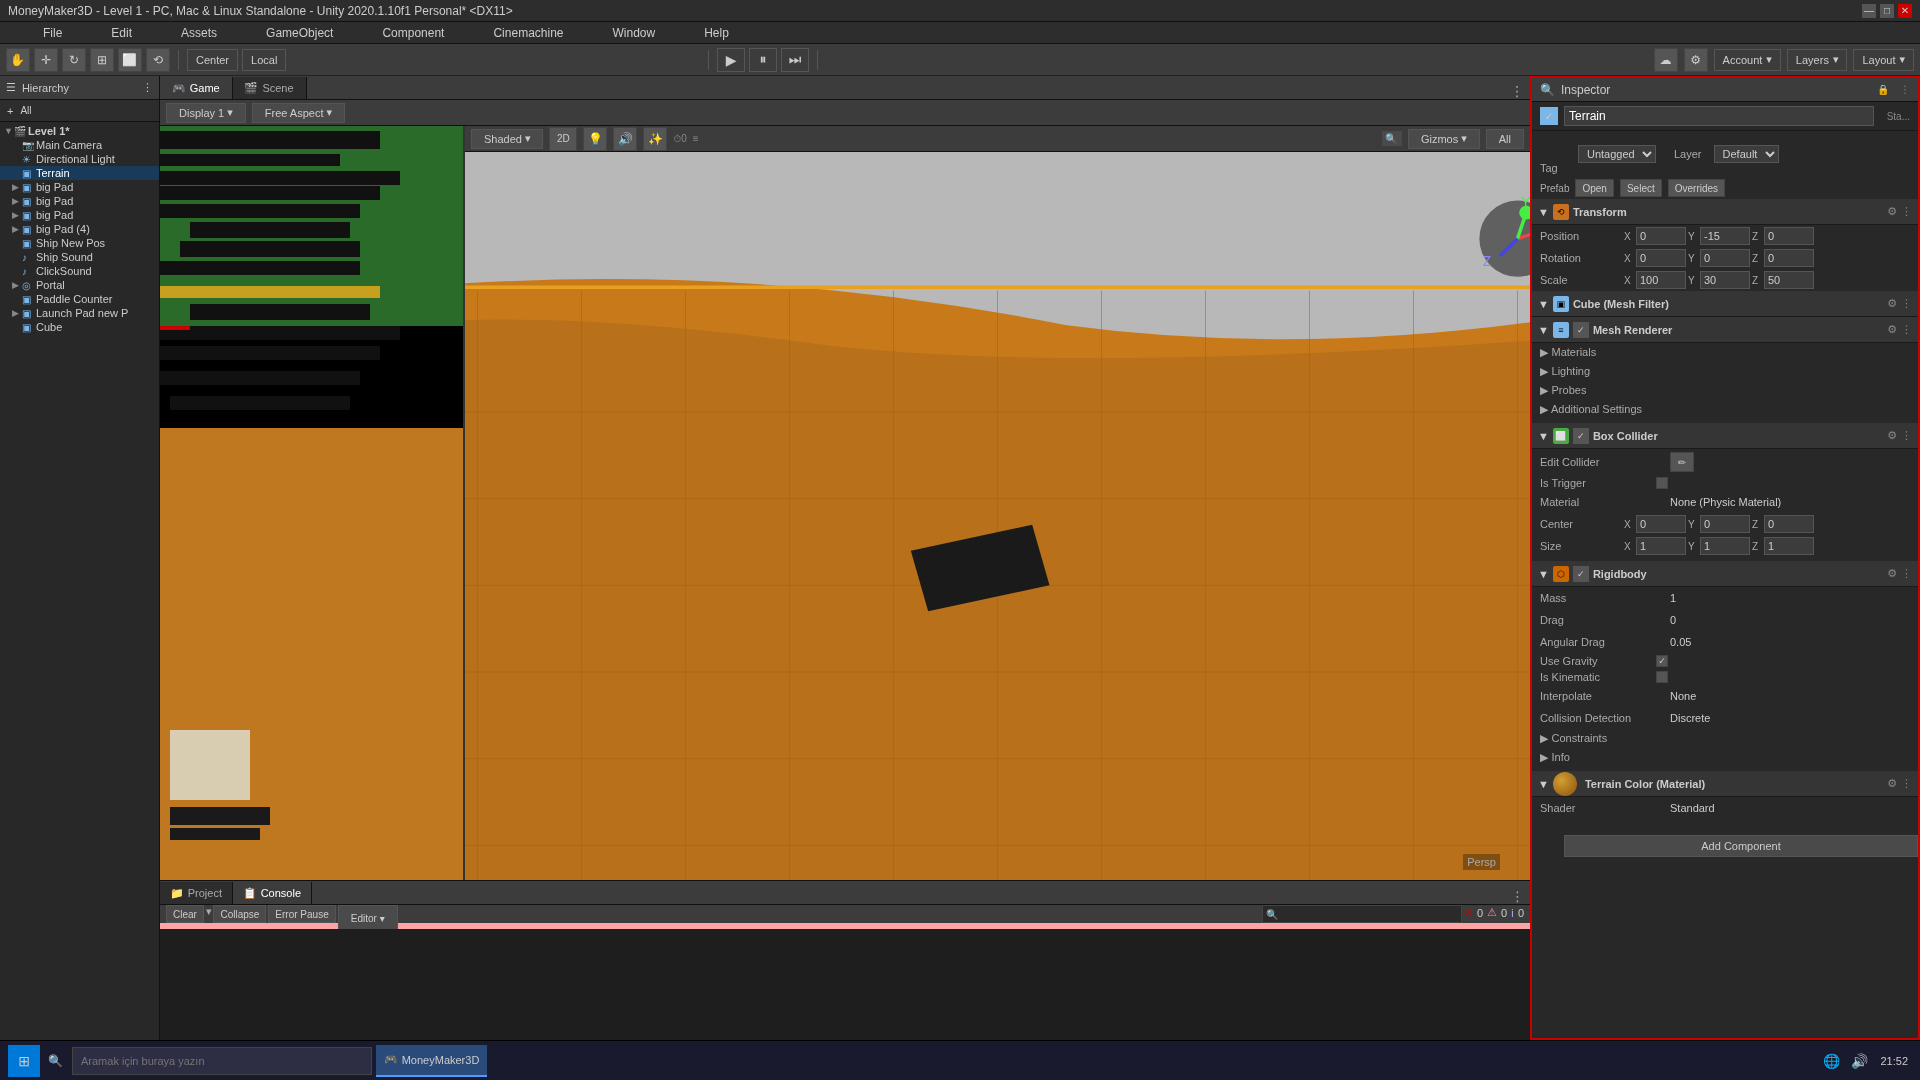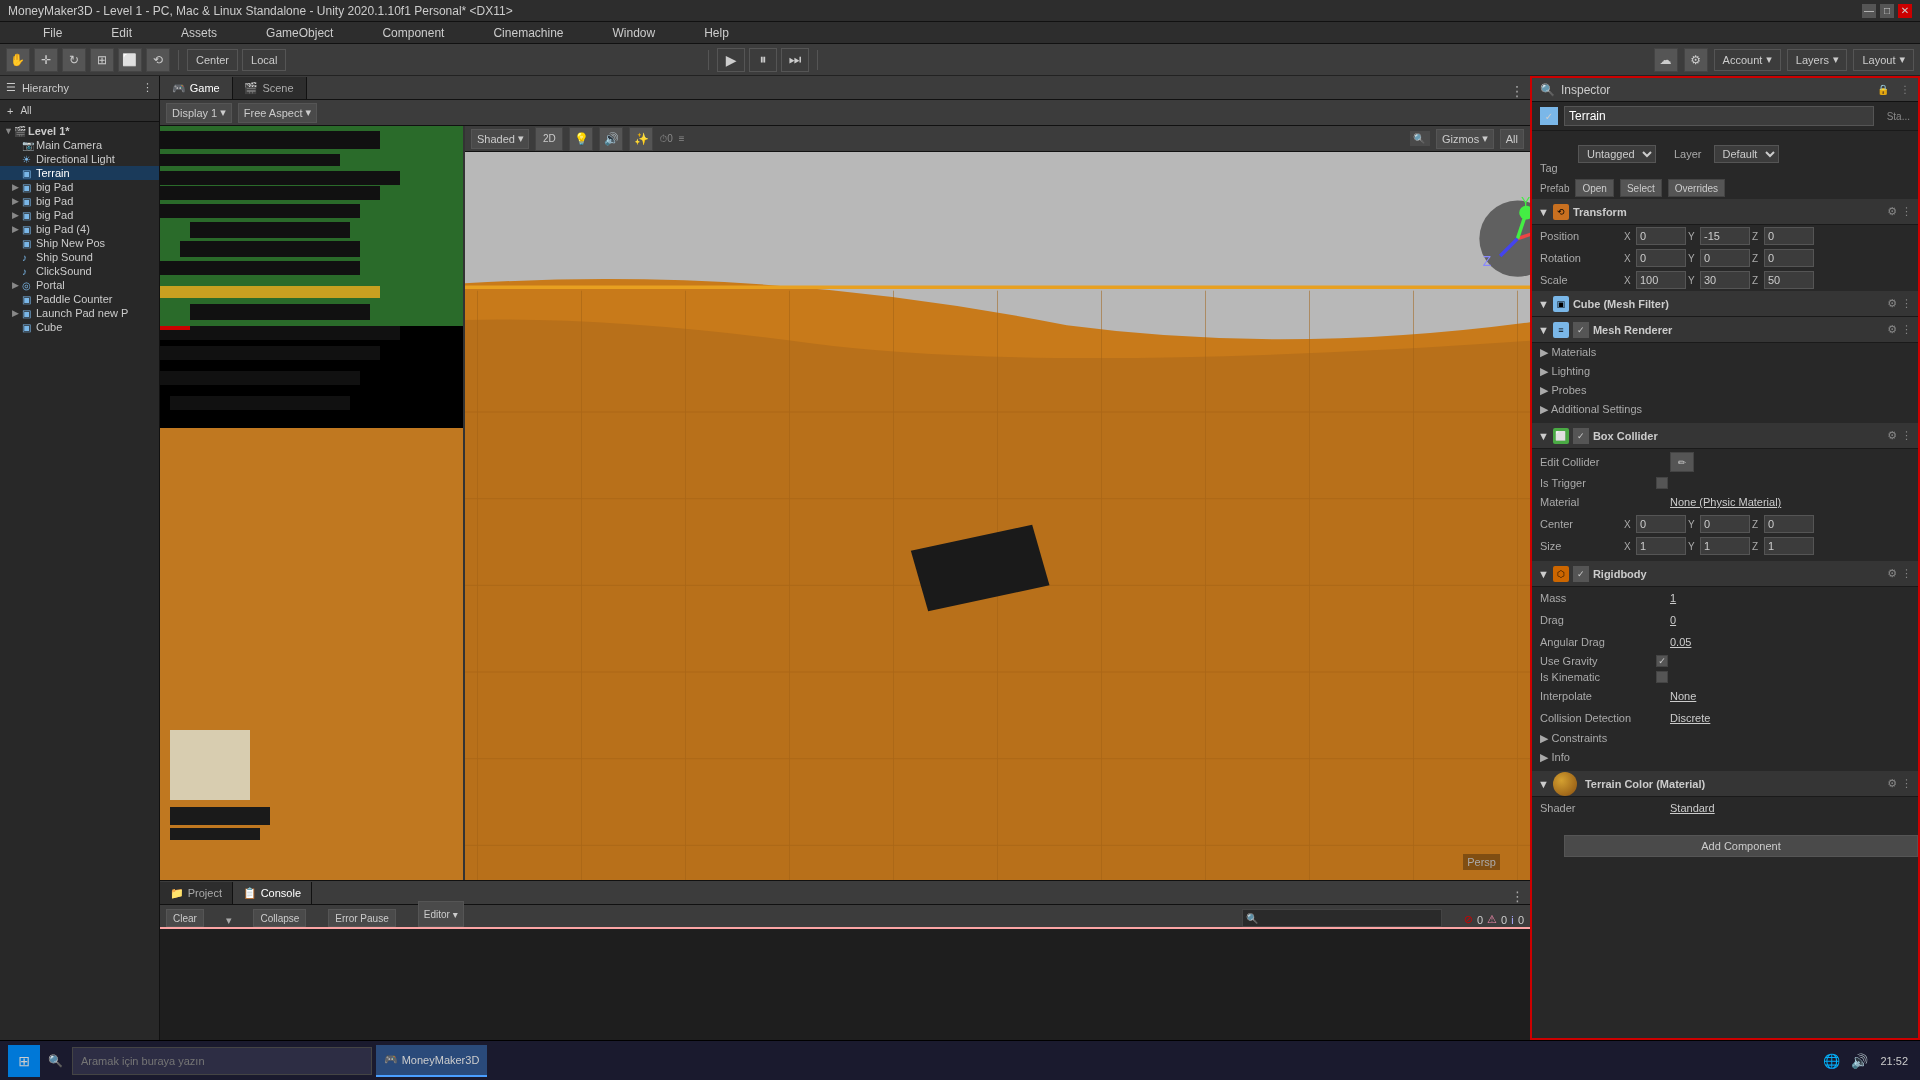--- a/index.html
+++ b/index.html
@@ -232,21 +232,21 @@
       padding: 0 6px;
       border-bottom: 1px solid #111;
       gap: 6px;
       font-size: 11px;
     }
     .view-dropdown {
       background: #4a4a4a;
       border: 1px solid #555;
       color: #ccc;
       font-size: 11px;
-      padding: 1px 5px;
+      padding: 1px 12px;
       cursor: pointer;
       display: flex;
       align-items: center;
       gap: 3px;
       height: 20px;
     }
 
     
     #game-scene-split {
       display: flex;
@@ -321,21 +321,20 @@
       gap: 10px;
     }
     .insp-label {
       color: #aaa;
       width: 120px;
       flex-shrink: 0;
     }
     .insp-value {
       color: #ccc;
       flex: 1;
-      text-decoration: underline;
     }
     .insp-component-header {
       height: 26px;
       background: #353535;
       display: flex;
       align-items: center;
       padding: 0 6px;
       font-size: 11px;
       color: #ccc;
       cursor: pointer;
@@ -470,25 +469,25 @@
     
     #bottom-area {
       height: 160px;
       display: flex;
       border-top: 1px solid #111;
     }
     .console-toolbar {
       height: 24px;
       background: #3c3c3c;
       display: flex;
-      align-items: flex-end;
+      align-items: flex-start;
       padding: 0 6px;
-      gap: 22px;
-      font-size: 11px;
-      border-bottom: 2px solid #fca5a5;
+      gap: 2px;
+      font-size: 11px;
+      border-bottom: 6px solid #fca5a5;
     }
     .console-btn {
       background: #4a4a4a;
       border: 1px solid #555;
       color: #ccc;
       font-size: 10px;
       padding: 1px 6px;
       cursor: pointer;
       height: 18px;
     }

